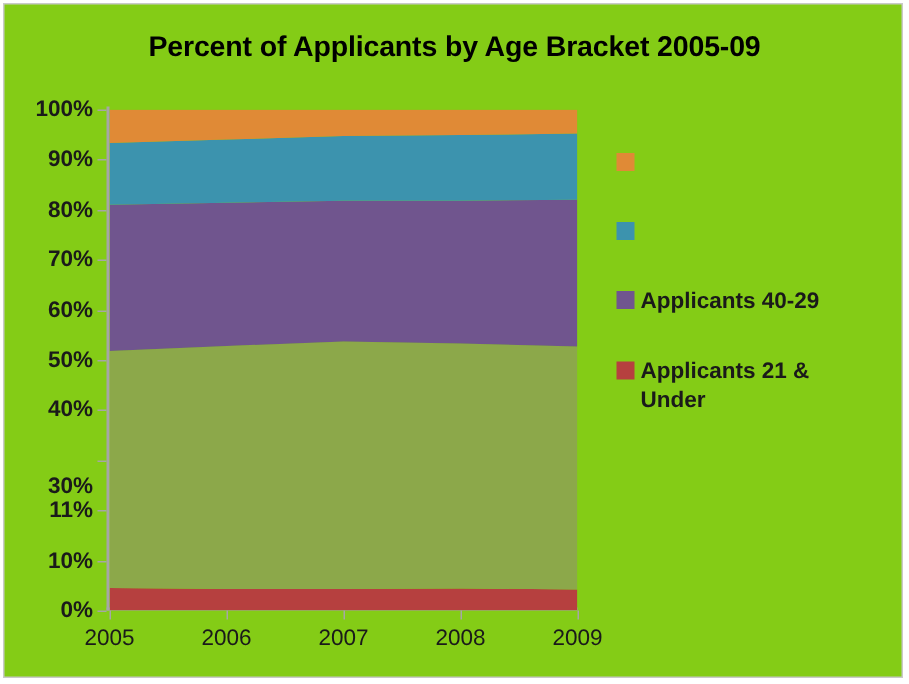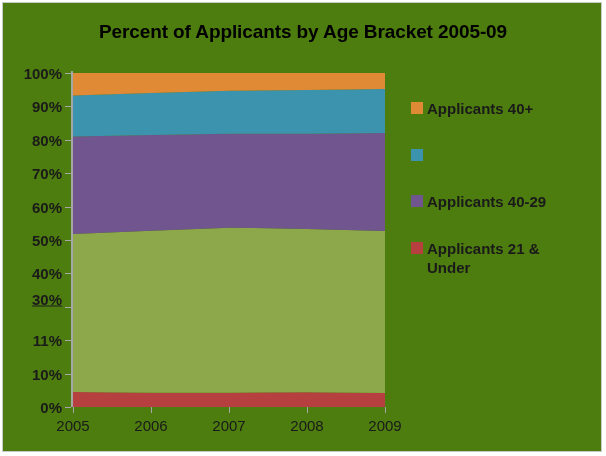--- a/index.html
+++ b/index.html
@@ -14,21 +14,21 @@
     overflow: hidden;
   }
 
   #chart-frame {
     position: absolute;
     left: 2px;
     top: 2px;
     width: 600px;
     height: 450px;
     border: 1px solid #c9c9c9;
-    background: #4d7c0f;
+    background: #84cc16;
     box-sizing: border-box;
   }
 
   #chart-title {
     position: absolute;
     left: 0;
     top: 18px;
     width: 600px;
     text-align: center;
     font-size: 19px;
@@ -165,21 +165,21 @@
     </div>
 
     <div id="y-ticks">
         <div class="y-tick" style="top: 336px;"></div>
         <div class="y-tick-label" style="top: 336px;">0%</div>
         <div class="y-tick" style="top: 302.6px;"></div>
         <div class="y-tick-label" style="top: 302.6px;">10%</div>
         <div class="y-tick" style="top: 269.2px;"></div>
         <div class="y-tick-label" style="top: 269.2px;">11%</div>
         <div class="y-tick" style="top: 235.8px;"></div>
-        <div class="y-tick-label" style="top: 228px; text-decoration: underline;">30%</div>
+        <div class="y-tick-label" style="top: 253px;">30%</div>
         <div class="y-tick" style="top: 202.4px;"></div>
         <div class="y-tick-label" style="top: 202.4px;">40%</div>
         <div class="y-tick" style="top: 169px;"></div>
         <div class="y-tick-label" style="top: 169px;">50%</div>
         <div class="y-tick" style="top: 135.6px;"></div>
         <div class="y-tick-label" style="top: 135.6px;">60%</div>
         <div class="y-tick" style="top: 102.2px;"></div>
         <div class="y-tick-label" style="top: 102.2px;">70%</div>
         <div class="y-tick" style="top: 68.8px;"></div>
         <div class="y-tick-label" style="top: 68.8px;">80%</div>
@@ -198,21 +198,20 @@
         <div class="x-tick" style="left: 236px;"></div>
         <div class="x-tick-label" style="left: 236px;">2008</div>
         <div class="x-tick" style="left: 314px;"></div>
         <div class="x-tick-label" style="left: 314px;">2009</div>
       </div>
   </div>
 
   <div id="legend">
       <div class="legend-item">
         <span class="legend-swatch" style="background: rgb(224, 138, 54);"></span>
-        <span class="legend-label">Applicants 40+</span>
       </div>
       <div class="legend-item">
         <span class="legend-swatch" style="background: rgb(60, 147, 174);"></span>
       </div>
       <div class="legend-item">
         <span class="legend-swatch" style="background: rgb(112, 85, 142);"></span>
         <span class="legend-label">Applicants 40-29</span>
       </div>
       <div class="legend-item">
         <span class="legend-swatch" style="background: rgb(182, 64, 63);"></span>

